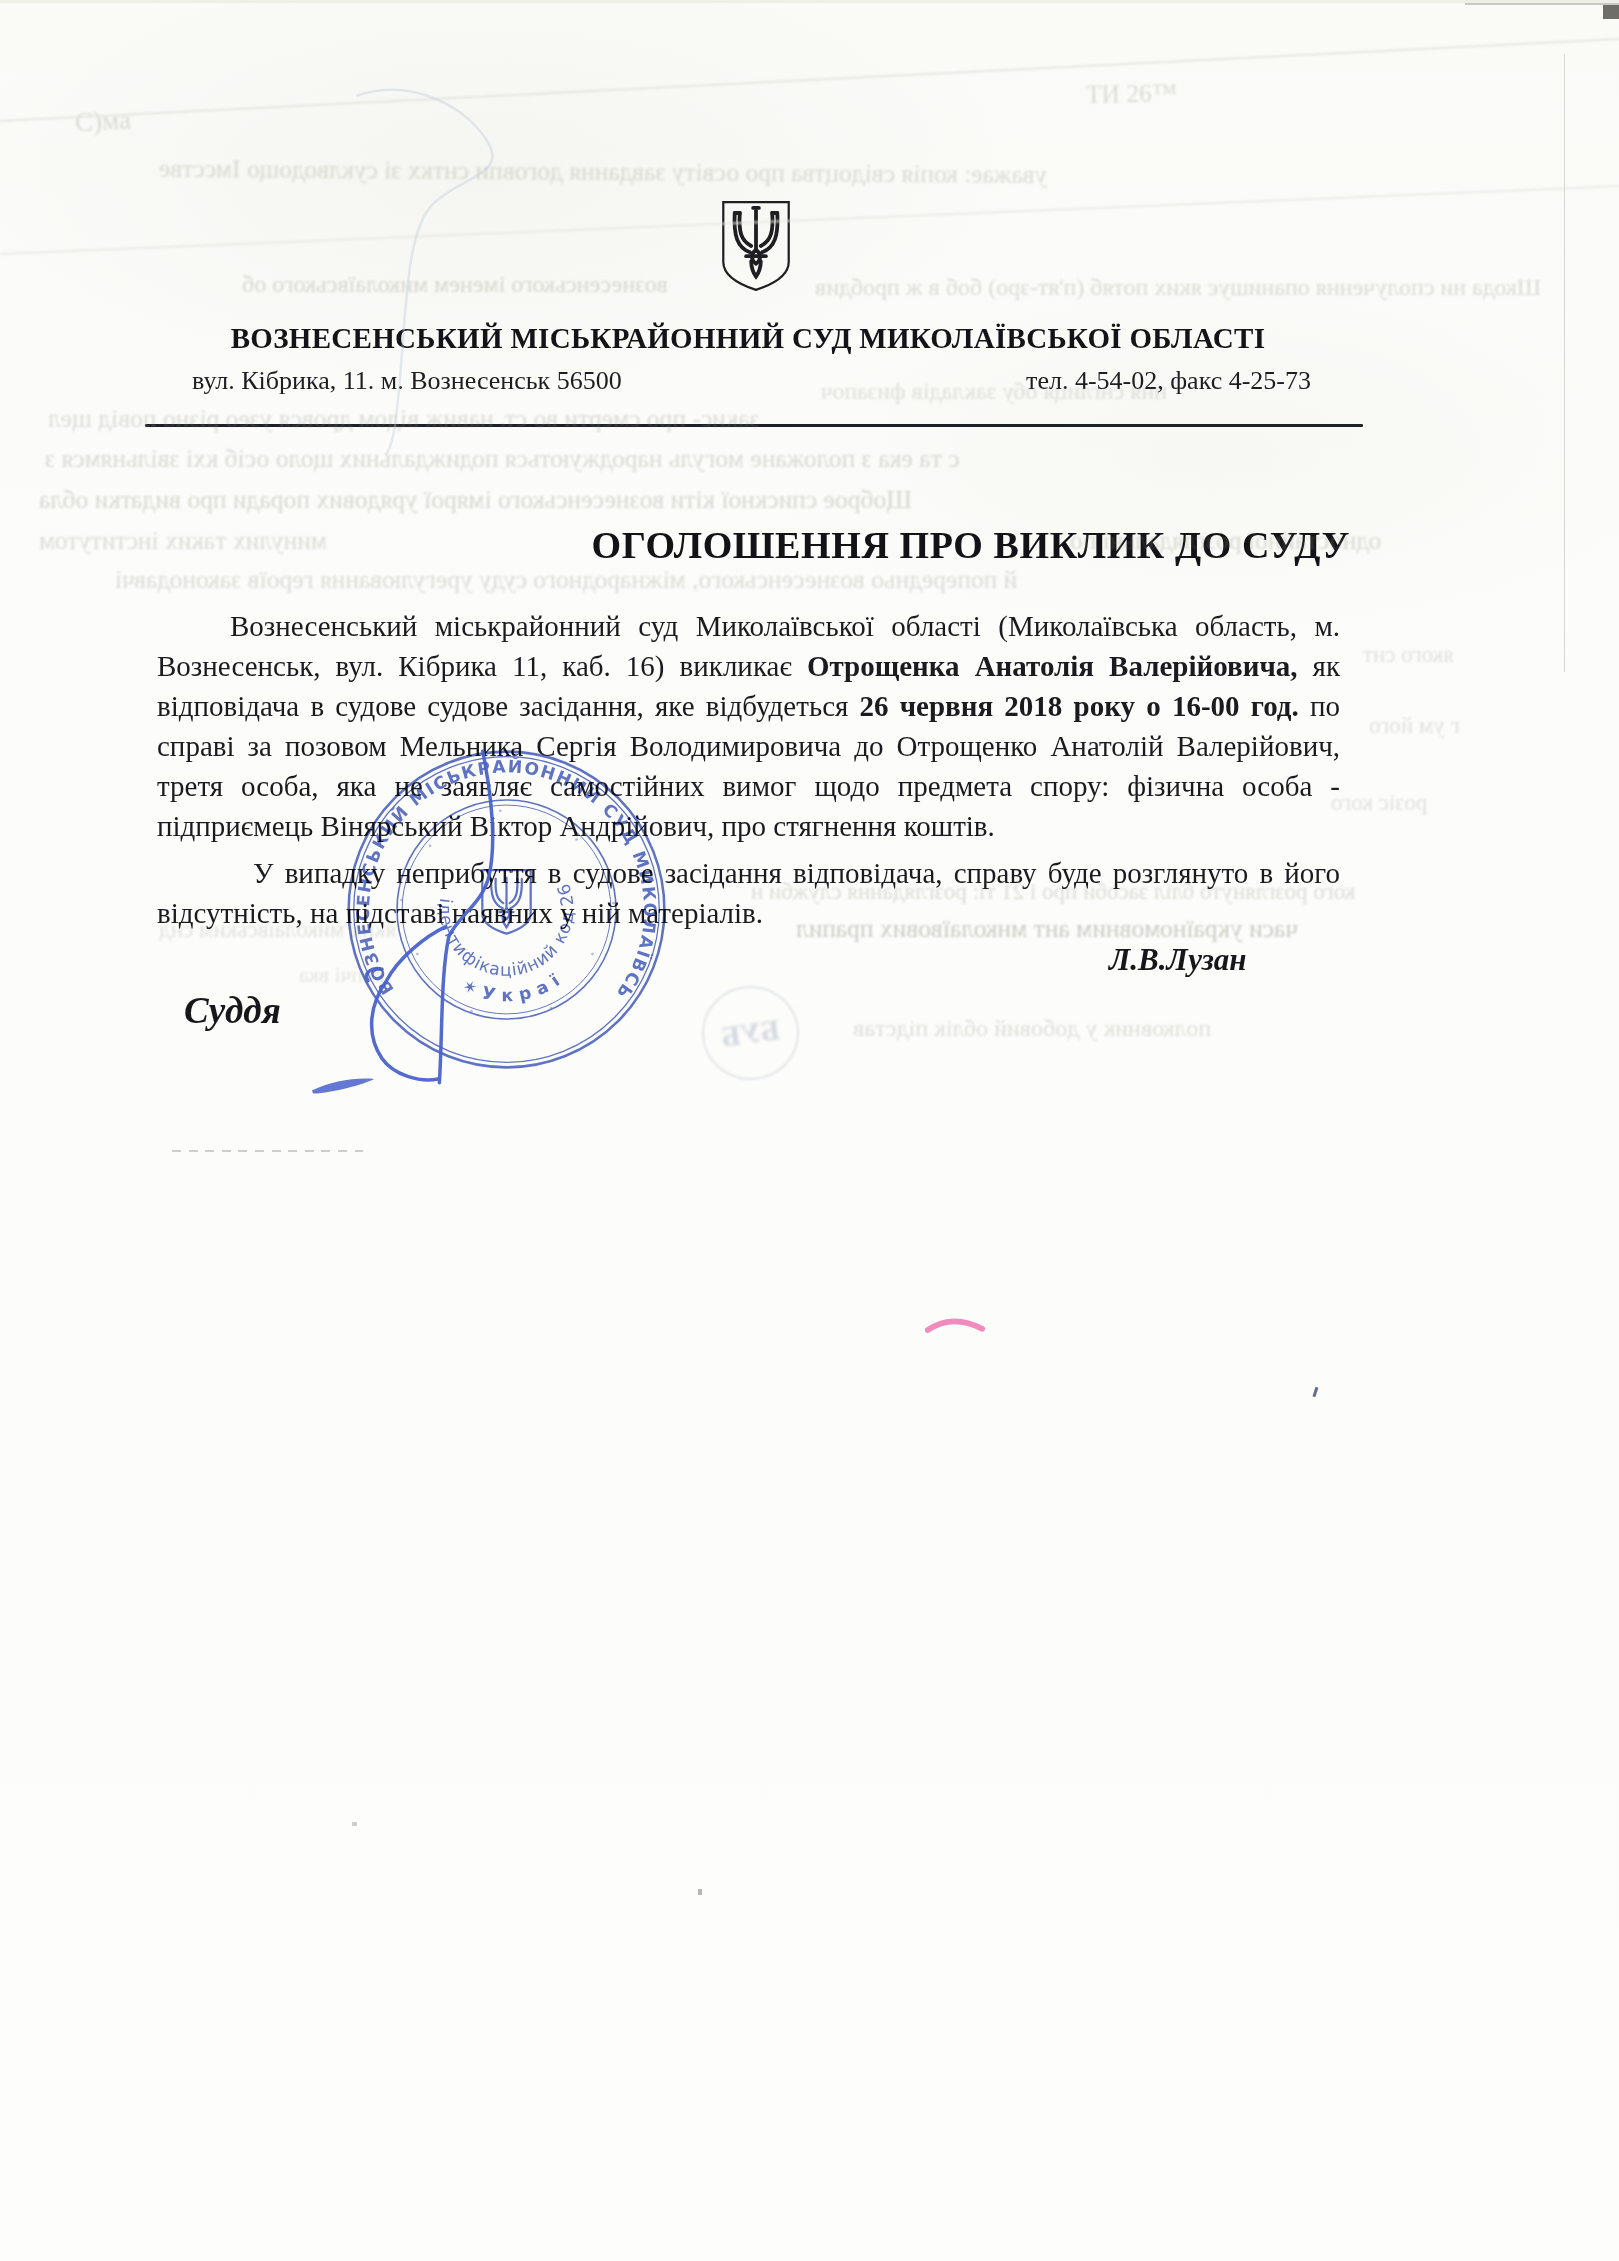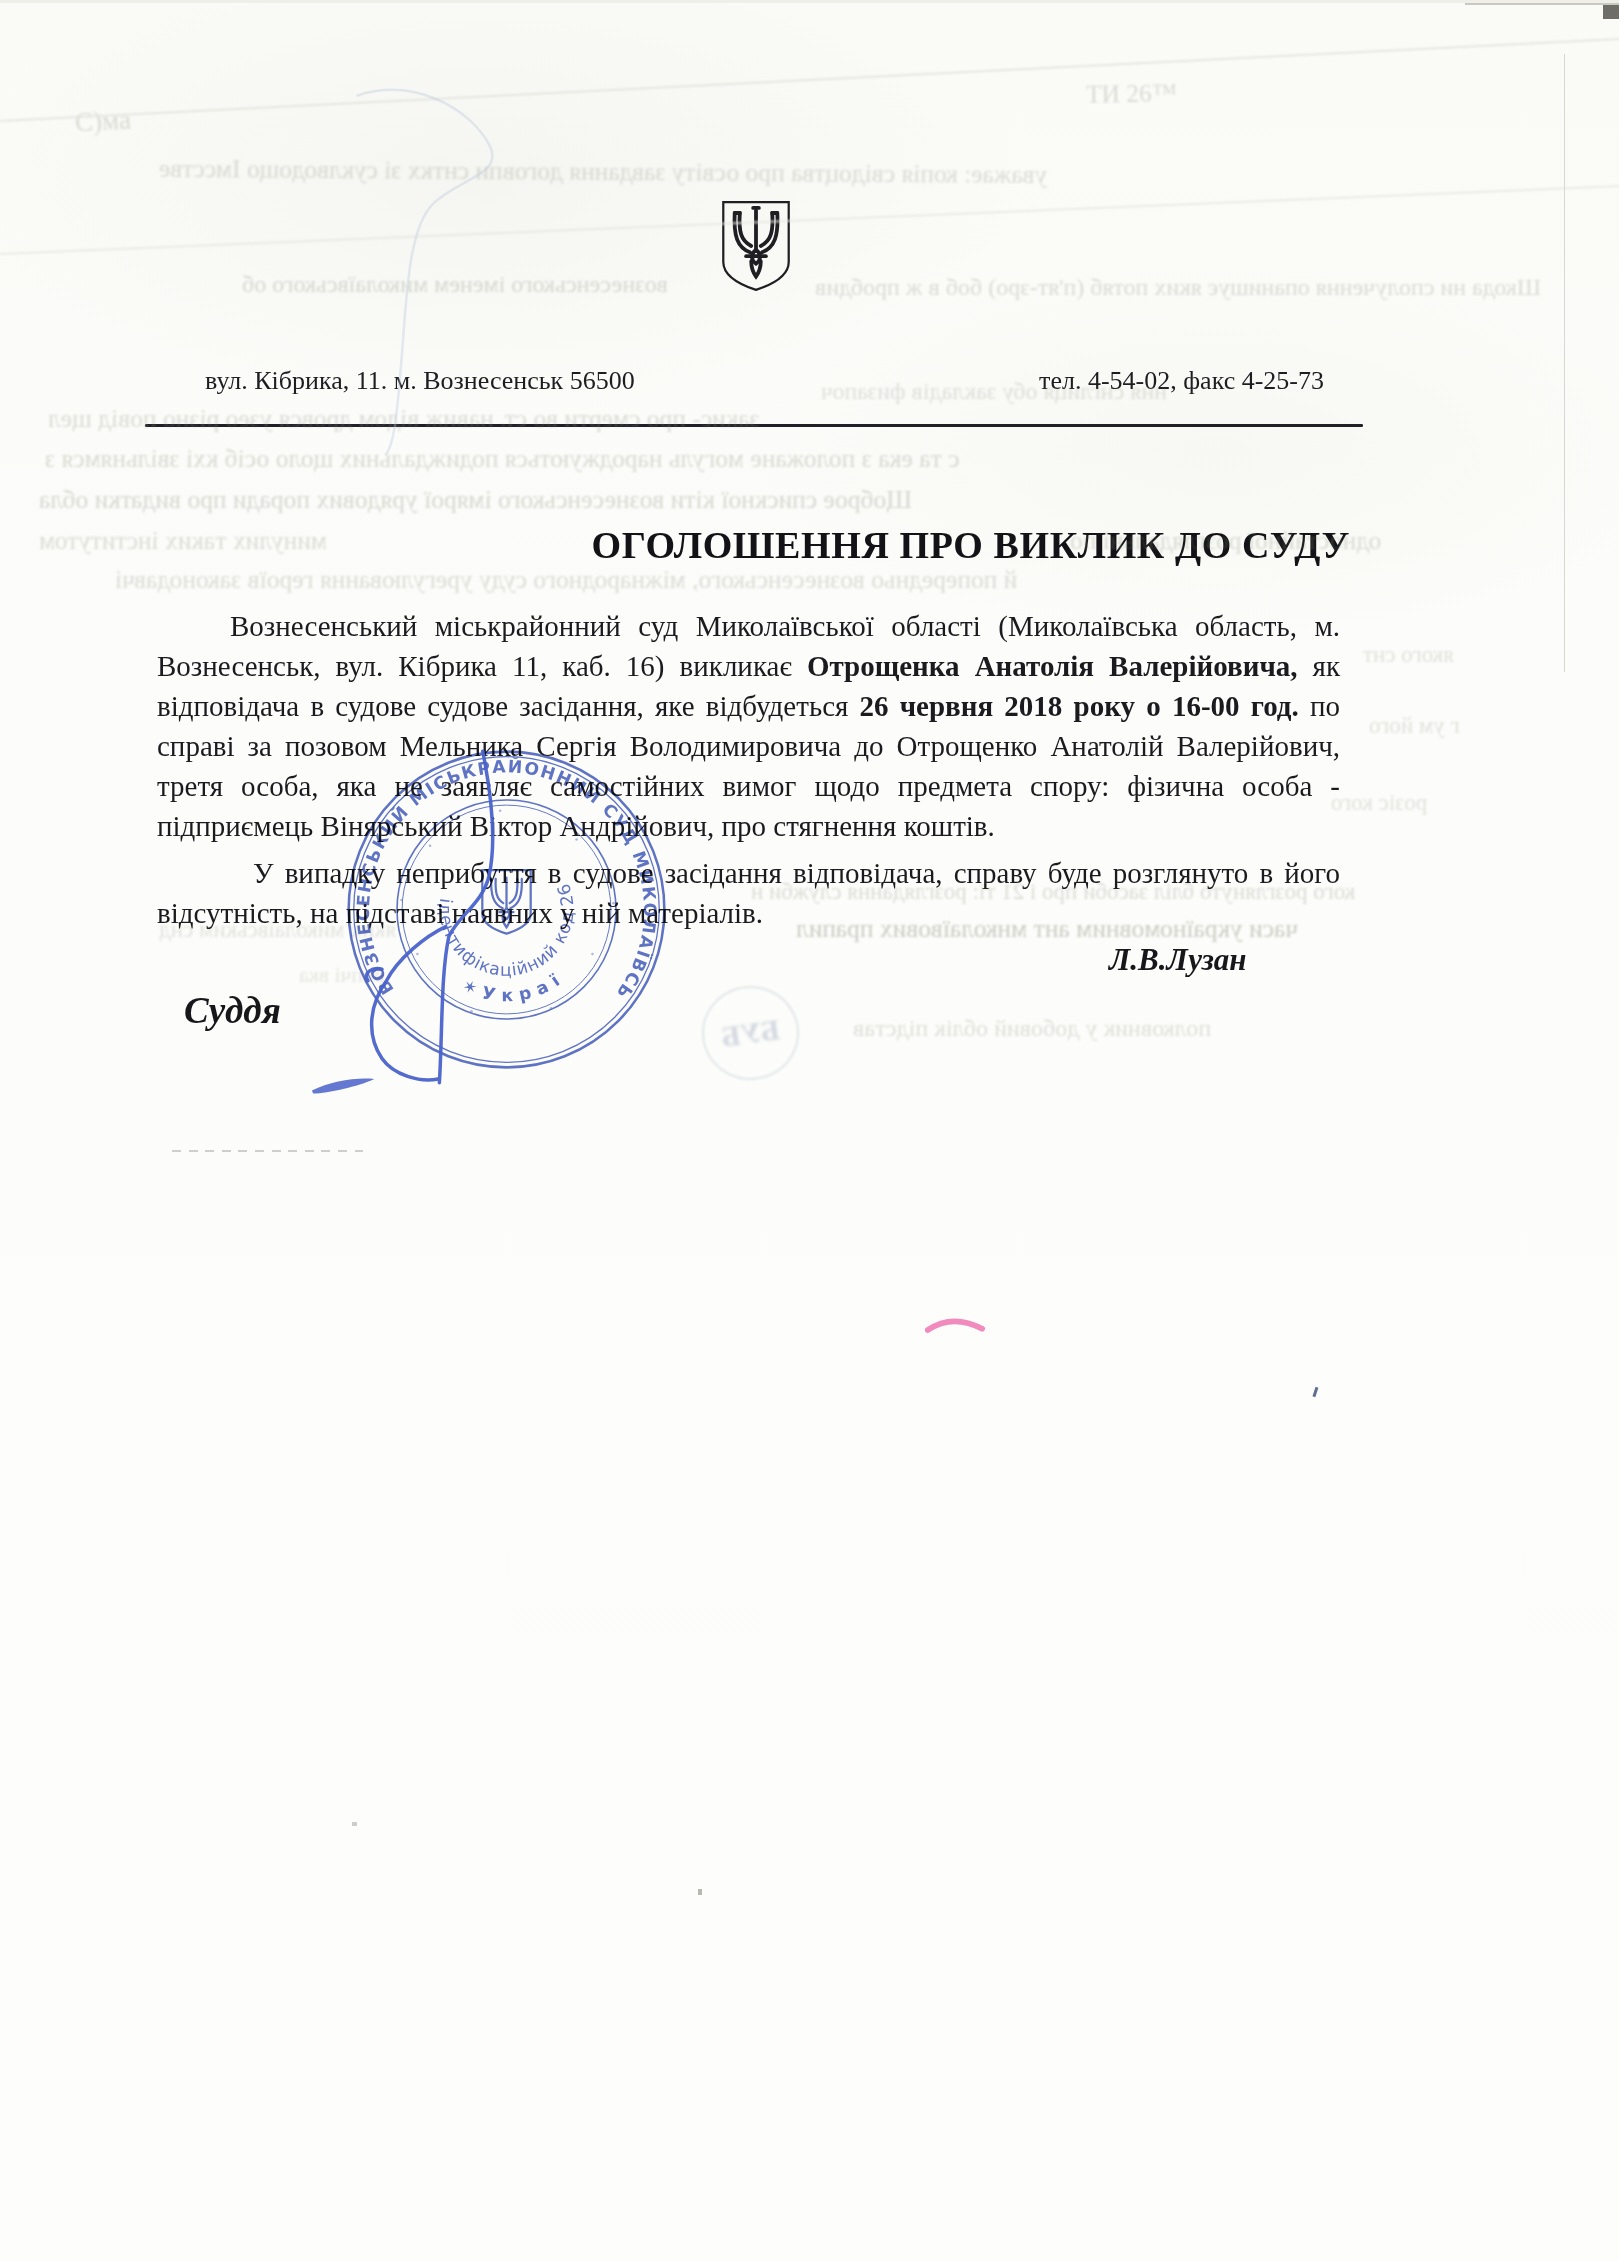--- a/index.html
+++ b/index.html
@@ -13,21 +13,21 @@
     font-family:"Liberation Serif","DejaVu Serif",serif;
     color:#1b1b1e;
   }
   .emblem{position:absolute;left:718px;top:199px;width:76px;height:94px;}
   .court-name{
     position:absolute;left:146px;top:322px;width:1204px;
     text-align:center;font-weight:bold;font-size:29px;letter-spacing:0.3px;color:#141418;
     white-space:nowrap;
   }
   .addr-row{
-    position:absolute;left:159px;top:366px;width:1204px;
+    position:absolute;left:146px;top:366px;width:1204px;
     display:flex;justify-content:space-between;
     padding:0 39px 0 46px;box-sizing:border-box;
     font-size:26px;color:#1d1d22;
   }
   .rule{position:absolute;left:145px;top:424px;width:1218px;height:3.2px;background:#202029;border-radius:1.3px;}
   
   .doc-title{
     position:absolute;left:146px;top:523px;width:1204px;text-align:right;
     font-weight:bold;font-size:38px;letter-spacing:0.6px;color:#131317;white-space:nowrap;
   }
@@ -111,20 +111,21 @@
       <path d="M34 22 C32 52 36 66 52 74"></path>
       <path d="M26 22 C24 58 30 76 50 84"></path>
       <path d="M85 22 C87 52 83 66 67 74"></path>
       <path d="M93 22 C95 58 89 76 69 84"></path>
       <path d="M26 22 H34 M85 22 H93 M55 14 H64"></path>
       <path d="M44 90 H75"></path>
       <path d="M52 98 C52 110 55 116 59.5 122 C64 116 67 110 67 98"></path>
     </g>
   </svg>
 
+  <div class="court-name">ВОЗНЕСЕНСЬКИЙ МІСЬКРАЙОННИЙ СУД МИКОЛАЇВСЬКОЇ ОБЛАСТІ</div>
   <div class="addr-row">
     <span>вул. Кібрика, 11. м. Вознесенськ  56500</span>
     <span>тел. 4-54-02, факс 4-25-73</span>
   </div>
   <div class="rule"></div>
 
   <div class="doc-title">ОГОЛОШЕННЯ ПРО ВИКЛИК ДО СУДУ</div>
 
   <div class="body-text">
       <p style="text-indent: 73px;"><span>Вознесенський міськрайонний суд Миколаївської області (Миколаївська область, м. Вознесенськ, вул. Кібрика 11, каб. 16) викликає </span><span class="b">Отрощенка Анатолія Валерійовича,</span><span> як відповідача в судове судове засідання, яке відбудеться </span><span class="b"> 26 червня 2018 року о 16-00 год.</span><span> по справі за  позовом Мельника Сергія Володимировича до Отрощенко Анатолій Валерійович, третя особа, яка не заявляє самостійних вимог щодо предмета спору: фізична особа - підприємець Вінярський Віктор Андрійович, про  стягнення коштів.</span></p>

